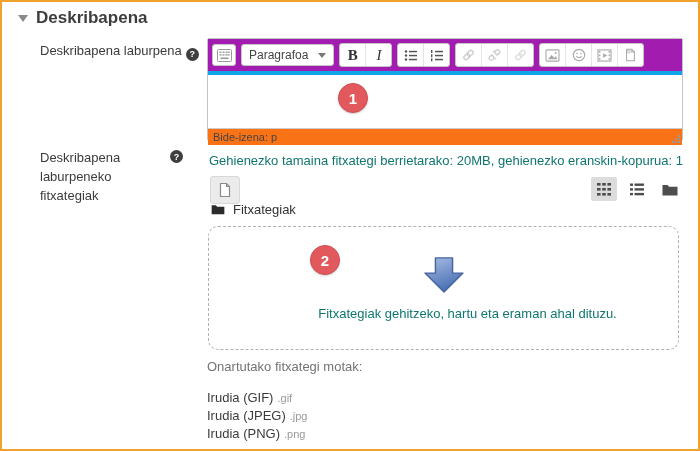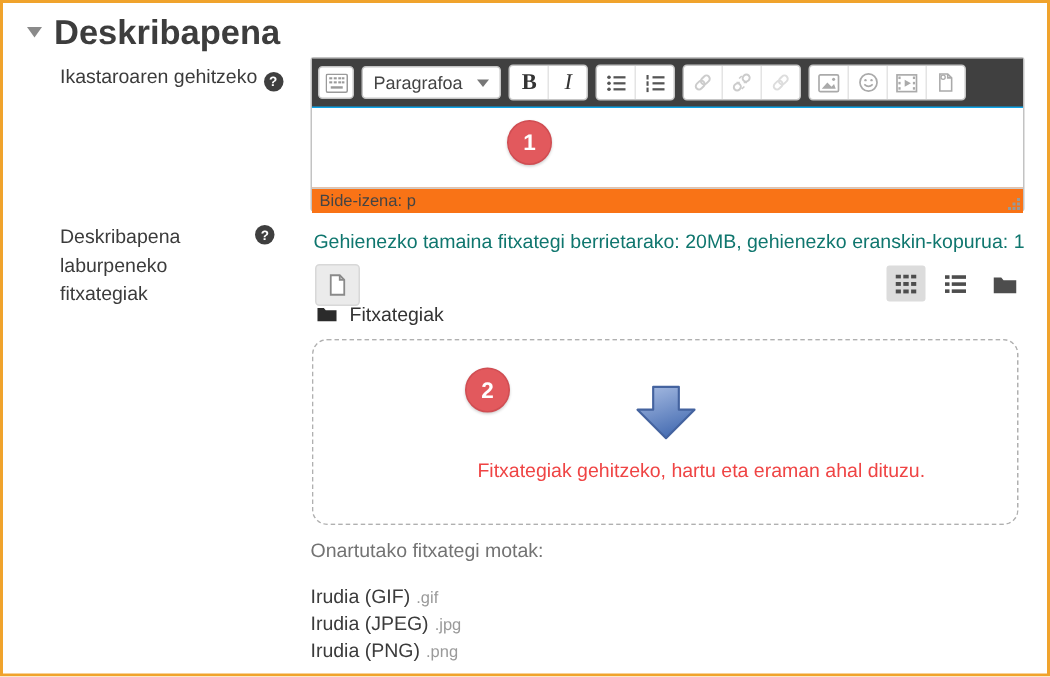--- a/index.html
+++ b/index.html
@@ -4,31 +4,31 @@
 <style>
   html,body{margin:0;padding:0;background:#fff;}
   #frame{
     position:relative;width:700px;height:451px;box-sizing:border-box;
     border:2px solid #f0a32c;background:#fff;overflow:hidden;
     font-family:"Liberation Sans",sans-serif;font-size:13px;color:#3b3b3b;
   }
   
   .sec-header{position:absolute;left:16px;top:6px;display:flex;align-items:center;gap:8px;cursor:pointer;}
   .tri{width:0;height:0;border-left:5px solid transparent;border-right:5px solid transparent;border-top:7px solid #8a8a8a;}
-  .sec-title{font-size:23px;font-weight:600;color:#3d3d3d;}
+  .sec-title{font-size:17px;font-weight:600;color:#3d3d3d;}
   
   .form-label{position:absolute;left:38px;color:#3b3b3b;}
   .lbl1{top:41px;}
   .lbl2{top:146px;width:105px;line-height:19px;}
   .help{display:inline-flex;align-items:center;justify-content:center;width:13px;height:13px;border-radius:50%;
     background:#3f3f3f;color:#fff;font-size:9px;font-weight:bold;cursor:pointer;vertical-align:-2px;margin-left:4px;}
   .help2{position:absolute;left:168px;top:148px;margin-left:0;}
   
   .editor{position:absolute;left:205px;top:36px;width:476px;height:103px;border:1px solid #c3c3c3;border-radius:2px;box-sizing:border-box;background:#fff;}
-  .ed-toolbar{height:32px;background:#404040;border-bottom:1px solid #0ea5e9;display:flex;align-items:center;gap:5px;padding:0 4px;}
+  .ed-toolbar{height:32px;background:#a21caf;border-bottom:4px solid #0ea5e9;display:flex;align-items:center;gap:5px;padding:0 4px;}
   .btn{display:flex;align-items:center;justify-content:center;height:22px;min-width:24px;background:#fff;
     border:1px solid #c5c5c5;border-radius:3px;cursor:pointer;box-sizing:border-box;}
   .btn-group{display:flex;background:#fff;border:1px solid #c5c5c5;border-radius:3px;overflow:hidden;}
   .btn-group .gbtn{display:flex;align-items:center;justify-content:center;width:25px;height:22px;cursor:pointer;border-right:1px solid #e4e4e4;}
   .btn-group .gbtn:last-child{border-right:none;}
   .fmt-btn{padding:0 7px;gap:10px;font-size:12px;color:#444;}
   .fmt-caret{width:0;height:0;border-left:4px solid transparent;border-right:4px solid transparent;border-top:5px solid #777;}
   .bold-glyph{font-family:"Liberation Serif",serif;font-weight:bold;font-size:15px;color:#333;}
   .italic-glyph{font-family:"Liberation Serif",serif;font-style:italic;font-size:15px;color:#333;}
   .ed-content{position:relative;height:53px;background:#fff;cursor:text;}
@@ -41,38 +41,38 @@
   .maxsize{position:absolute;left:205px;top:151px;width:476px;text-align:right;color:#0f766e;}
   .fm-addbtn{position:absolute;left:208px;top:174px;width:28px;height:26px;background:#ebebeb;border:1px solid #d8d8d8;
     border-radius:3px;display:flex;align-items:center;justify-content:center;cursor:pointer;}
   .fm-views{position:absolute;left:0;top:175px;width:681px;display:flex;justify-content:flex-end;gap:7px;}
   .vbtn{width:26px;height:24px;display:flex;align-items:center;justify-content:center;cursor:pointer;border-radius:2px;}
   .vbtn.active{background:#dcdcdc;}
   .fm-path{position:absolute;left:209px;top:200px;display:flex;align-items:center;gap:8px;color:#333;}
   .dropzone{position:absolute;left:206px;top:224px;width:471px;height:124px;box-sizing:border-box;
     border:1px dashed #b0b0b0;border-radius:10px;display:flex;flex-direction:column;align-items:center;justify-content:center;gap:12px;cursor:pointer;}
   .badge2{position:absolute;left:101px;top:18px;}
-  .dz-text{color:#ef4444;margin-left:48px;}
+  .dz-text{color:#0f766e;margin-left:48px;}
   .accepted-title{position:absolute;left:205px;top:357px;color:#737373;}
   .type-row{position:absolute;left:205px;color:#3b3b3b;}
   .type-ext{color:#9a9a9a;font-size:11px;margin-left:4px;}
   .t0{top:388px;} .t1{top:406px;} .t2{top:424px;}
 </style>
 </head>
 <body>
 
 <div id="frame">
 
   <div class="sec-header">
     <span class="tri"></span>
     <span class="sec-title">Deskribapena</span>
   </div>
 
   <div class="form-label lbl1">
-    <span>Ikastaroaren gehitzeko</span><span class="help">?</span>
+    <span>Deskribapena laburpena</span><span class="help">?</span>
   </div>
 
   <div class="editor">
     <div class="ed-toolbar">
       <span class="btn">
         <svg width="15" height="13" viewBox="0 0 15 13">
           <rect x="0.5" y="0.5" width="14" height="12" rx="1" fill="none" stroke="#9a9a9a"></rect>
           <g fill="#9a9a9a">
             <rect x="2.5" y="2.5" width="2" height="1.4"></rect>
               <rect x="5.5" y="2.5" width="2" height="1.4"></rect>

